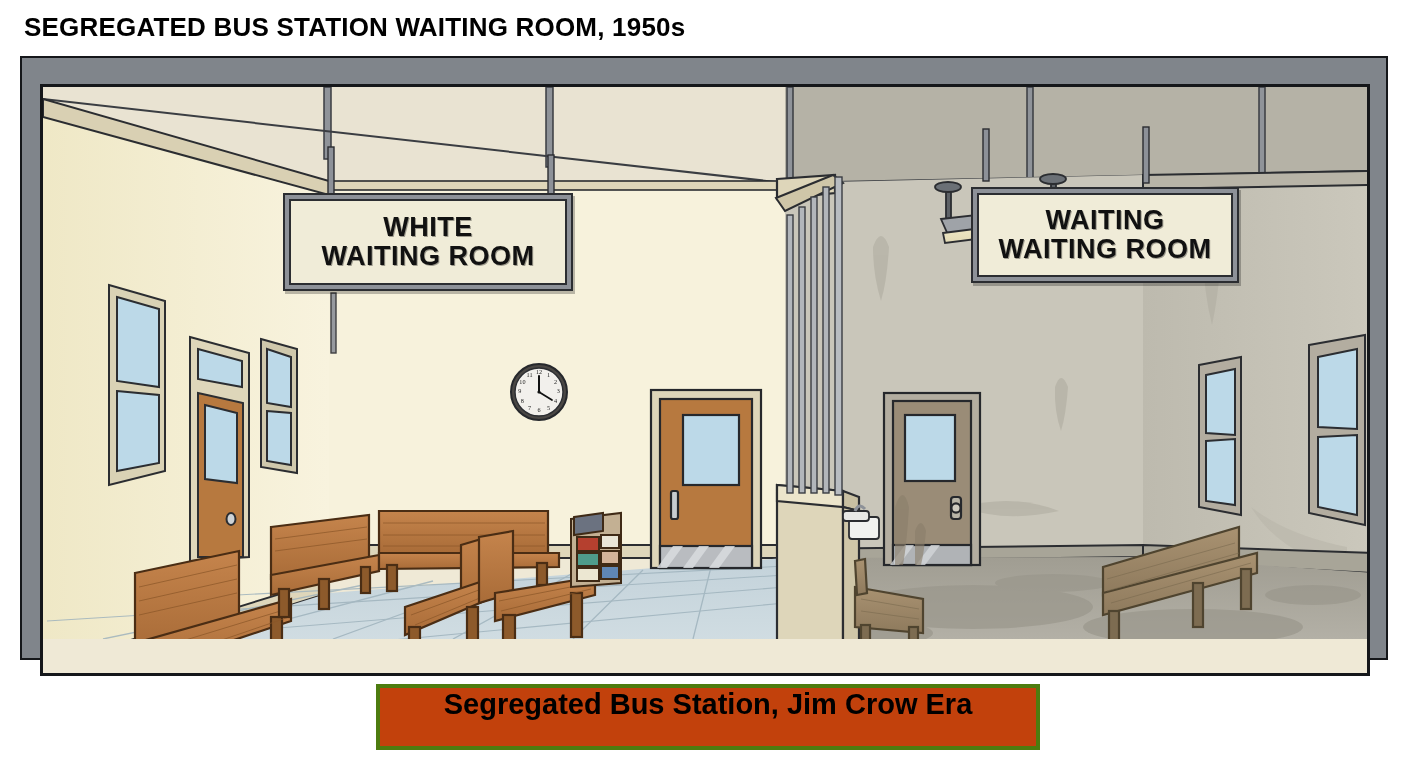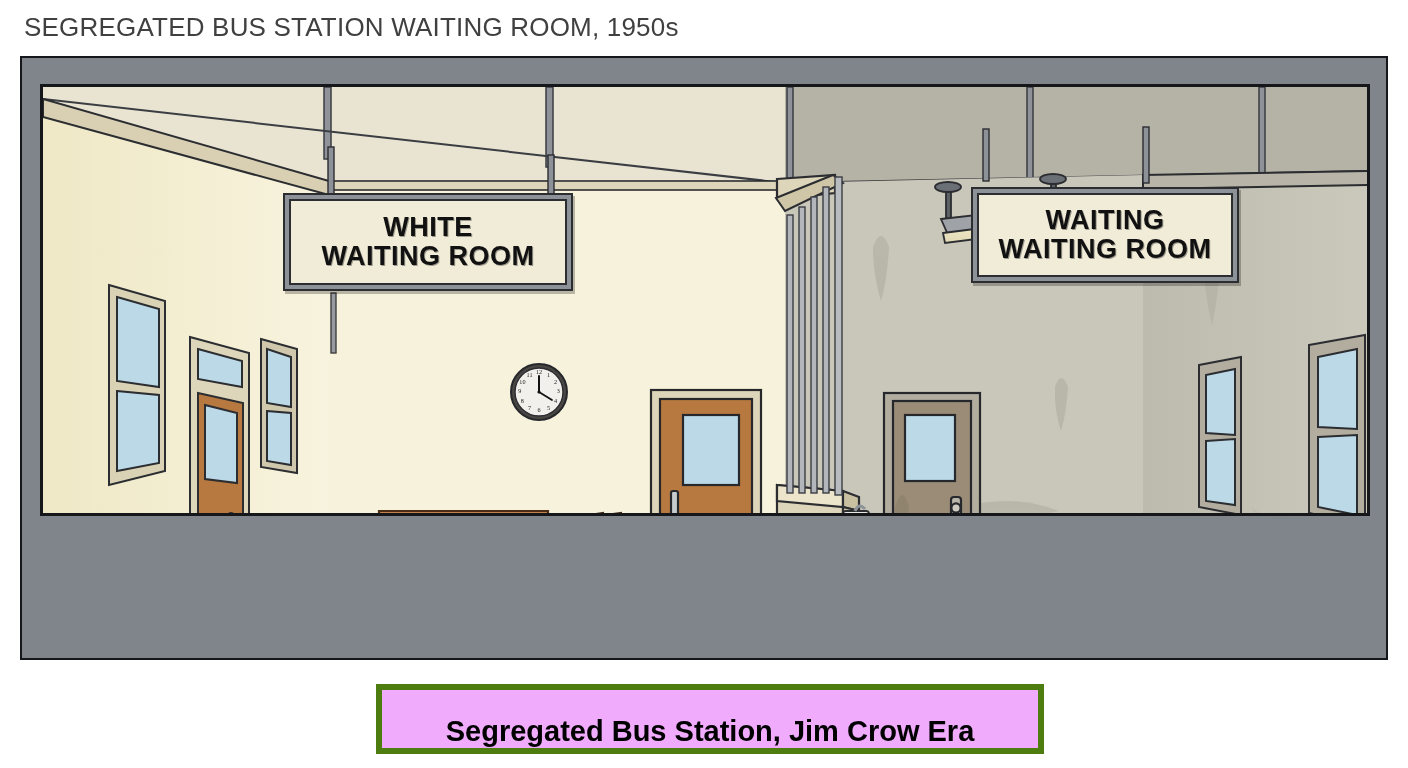--- a/index.html
+++ b/index.html
@@ -1,30 +1,30 @@
 <!DOCTYPE html>
 <html><head>
 <meta charset="utf-8">
 <style>
   html,body{margin:0;padding:0;background:#ffffff;}
   body{width:1408px;height:768px;overflow:hidden;font-family:"Liberation Sans",sans-serif;}
 
   #page-title{
     position:absolute;left:24px;top:12px;
-    font-size:26px;font-weight:normal;color:#404040;letter-spacing:.2px;
+    font-size:26px;font-weight:bold;color:#000000;letter-spacing:.2px;
     white-space:nowrap;
   }
 
   
   #frame{
     position:absolute;left:20px;top:56px;width:1368px;height:604px;
     background:#80858b;border:2px solid #15171a;box-sizing:border-box;
   }
   #scene{
-    position:absolute;left:18px;top:26px;width:1330px;height:432px;
+    position:absolute;left:18px;top:26px;width:1330px;height:592px;
     border:3px solid #15171a;box-sizing:border-box;overflow:hidden;
     background:#efe9d6;
   }
 
   
   .ceil-left{
     position:absolute;left:0;top:0;width:742px;height:110px;
     background:#e9e3d2;
   }
   .ceil-right{
@@ -46,22 +46,22 @@
     letter-spacing:.5px;text-shadow:1px 1px 0 rgba(0,0,0,.35);
     white-space:nowrap;
   }
 
   
   #clock{position:absolute;left:466px;top:275px;width:60px;height:60px;}
 
   
   #caption{
     position:absolute;left:376px;top:684px;width:656px;height:58px;
-    background:#f0abfc;border:6px solid #4d7c0f;
-    display:flex;align-items:flex-end;justify-content:center;
+    background:#c2410c;border:4px solid #4d7c0f;
+    display:flex;align-items:flex-start;justify-content:center;
   }
   #caption span{font-size:29px;font-weight:bold;color:#000;white-space:nowrap;}
 </style>
 </head>
 <body>
 
 <div id="page-title">SEGREGATED BUS STATION WAITING ROOM, 1950s</div>
 
 <div id="frame">
   <div id="scene">

